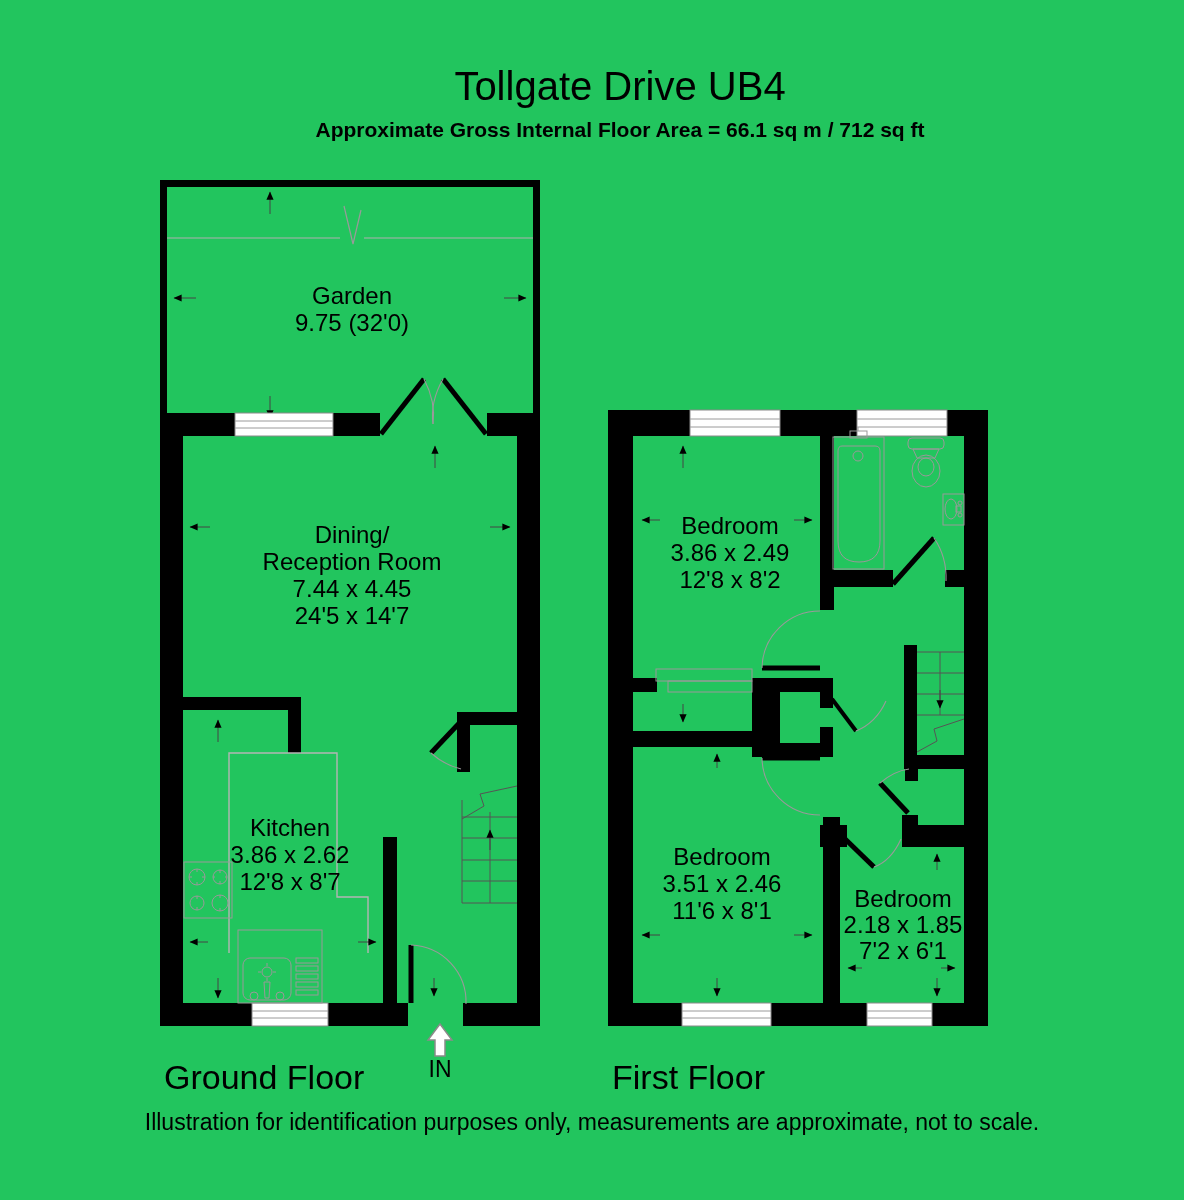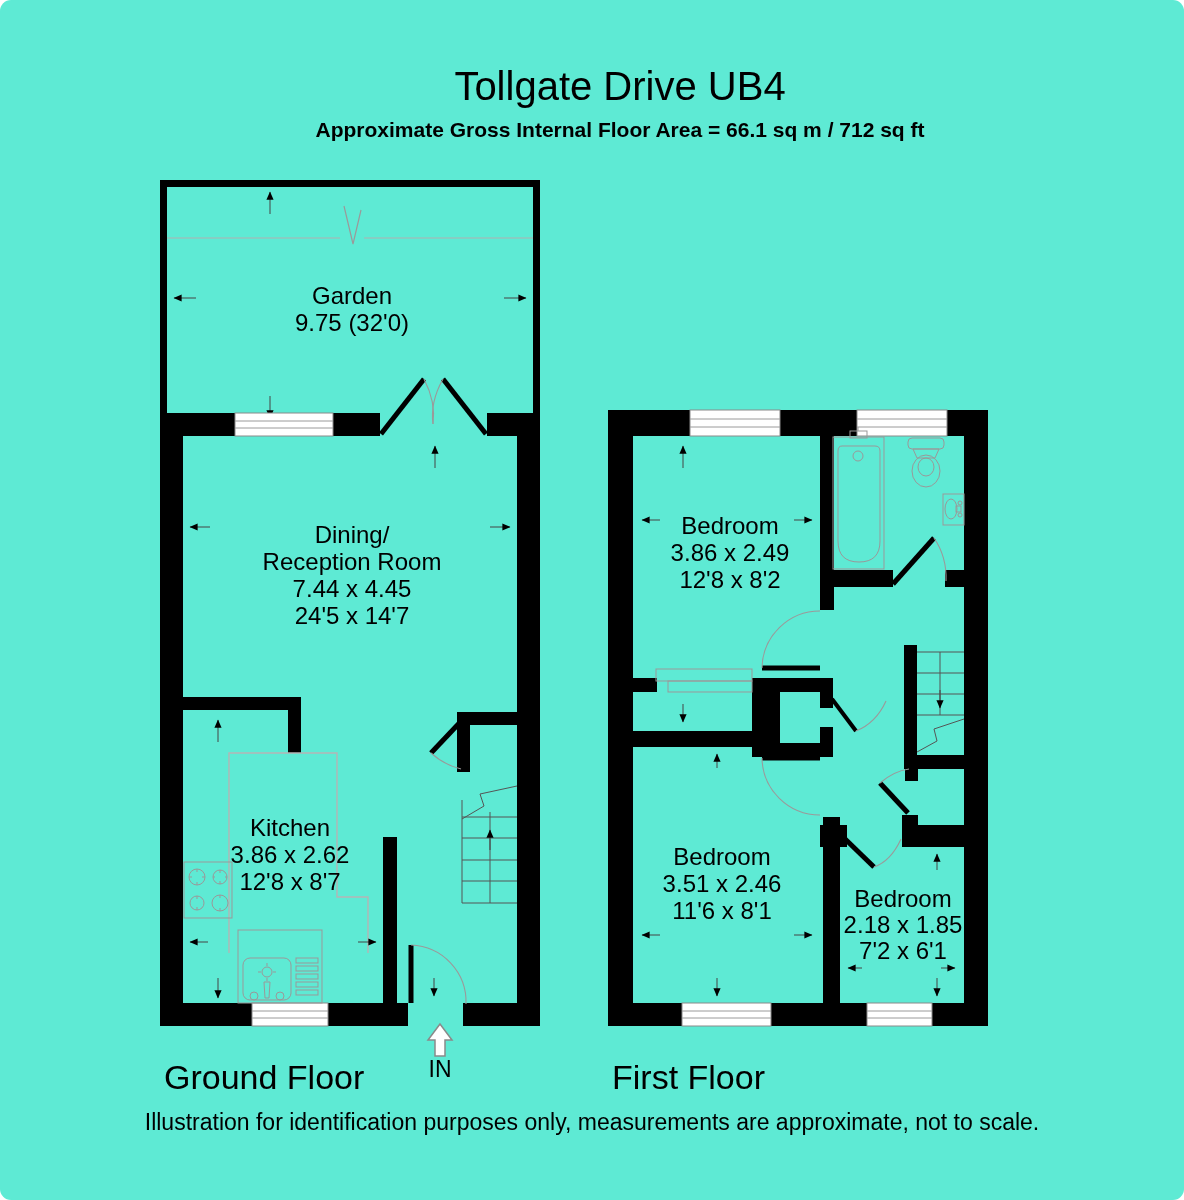--- a/index.html
+++ b/index.html
@@ -1,17 +1,17 @@
 <!DOCTYPE html>
 <html><head>
 <meta charset="utf-8">
 <style>
   html,body{margin:0;padding:0;background:#fff;}
-  .page{position:relative;width:1184px;height:1200px;background:#5eead4;margin:0 auto;
-        font-family:"Liberation Sans",sans-serif;border-radius:11px;}
+  .page{position:relative;width:1184px;height:1200px;background:#22c55e;margin:0 auto;
+        font-family:"Liberation Sans",sans-serif;}
   svg{display:block;}
   text{fill:#000;font-family:"Liberation Sans",sans-serif;}
   .wall{fill:#000;stroke:none;}
   .fixture-light{fill:none;stroke:#999;stroke-width:1;}
   .counter{fill:none;stroke:#b5b5b5;stroke-width:1.4;}
   .winband{fill:#fff;stroke:#8a8a8a;stroke-width:1;}
   .winline{stroke:#9a9a9a;stroke-width:1;}
   .leaf{stroke:#000;stroke-width:5;fill:none;}
   .leaf4{stroke:#000;stroke-width:4;fill:none;}
   .arc{fill:none;stroke:#9a9a9a;stroke-width:1.1;}

